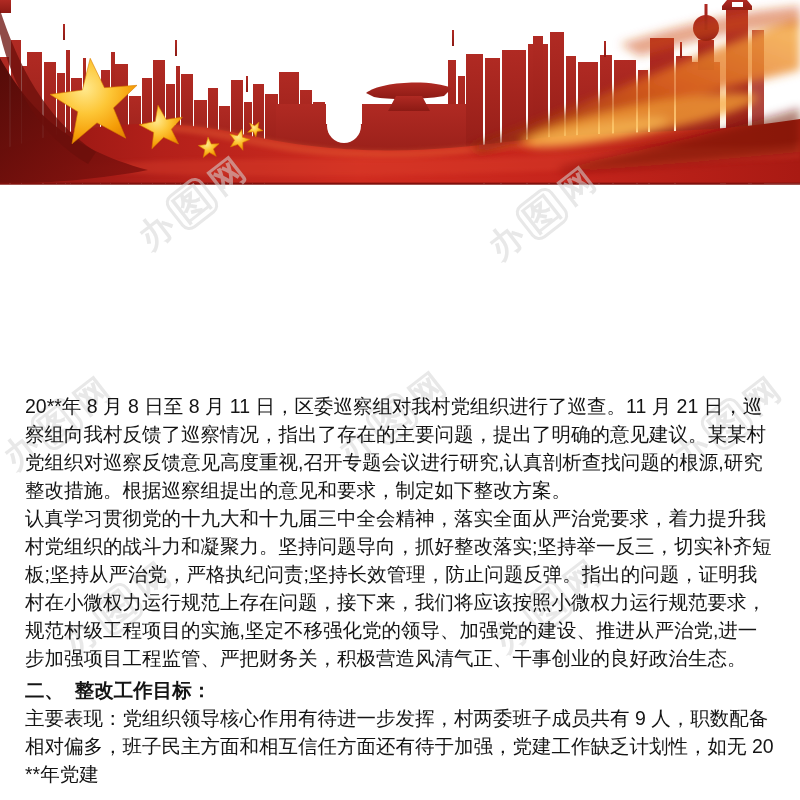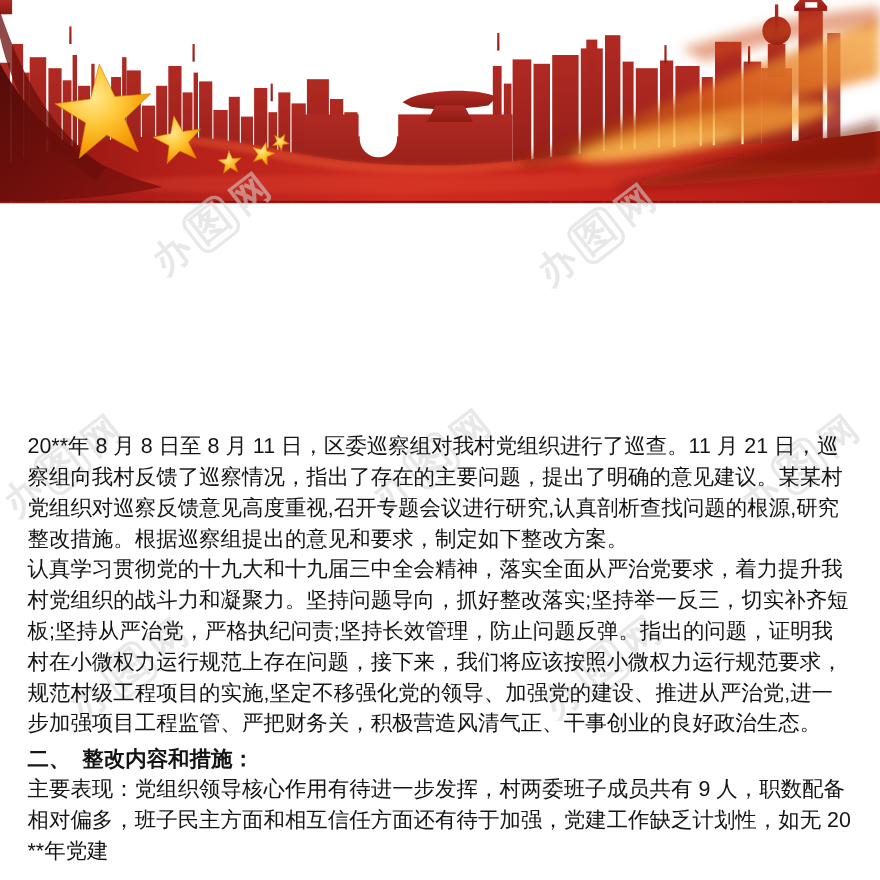--- a/index.html
+++ b/index.html
@@ -200,17 +200,17 @@
   </div>
   <div class="wm" style="left:485px;top:584px">
     <span>办</span>
       <span class="circ">图</span>
       <span>网</span>
   </div>
 
   <div class="doc">
     <p class="body">20**年 8 月 8 日至 8 月 11 日，区委巡察组对我村党组织进行了巡查。11 月 21 日，巡察组向我村反馈了巡察情况，指出了存在的主要问题，提出了明确的意见建议。某某村党组织对巡察反馈意见高度重视,召开专题会议进行研究,认真剖析查找问题的根源,研究整改措施。根据巡察组提出的意见和要求，制定如下整改方案。</p>
     <p class="body">认真学习贯彻党的十九大和十九届三中全会精神，落实全面从严治党要求，着力提升我村党组织的战斗力和凝聚力。坚持问题导向，抓好整改落实;坚持举一反三，切实补齐短板;坚持从严治党，严格执纪问责;坚持长效管理，防止问题反弹。指出的问题，证明我村在小微权力运行规范上存在问题，接下来，我们将应该按照小微权力运行规范要求，规范村级工程项目的实施,坚定不移强化党的领导、加强党的建设、推进从严治党,进一步加强项目工程监管、严把财务关，积极营造风清气正、干事创业的良好政治生态。</p>
-    <p class="heading">二、  整改内容和措施：</p>
+    <p class="heading">二、  整改工作目标：</p>
     <p class="body">主要表现：党组织领导核心作用有待进一步发挥，村两委班子成员共有 9 人，职数配备相对偏多，班子民主方面和相互信任方面还有待于加强，党建工作缺乏计划性，如无 20**年党建</p>
   </div>
 
 </div>
 
 </body></html>

